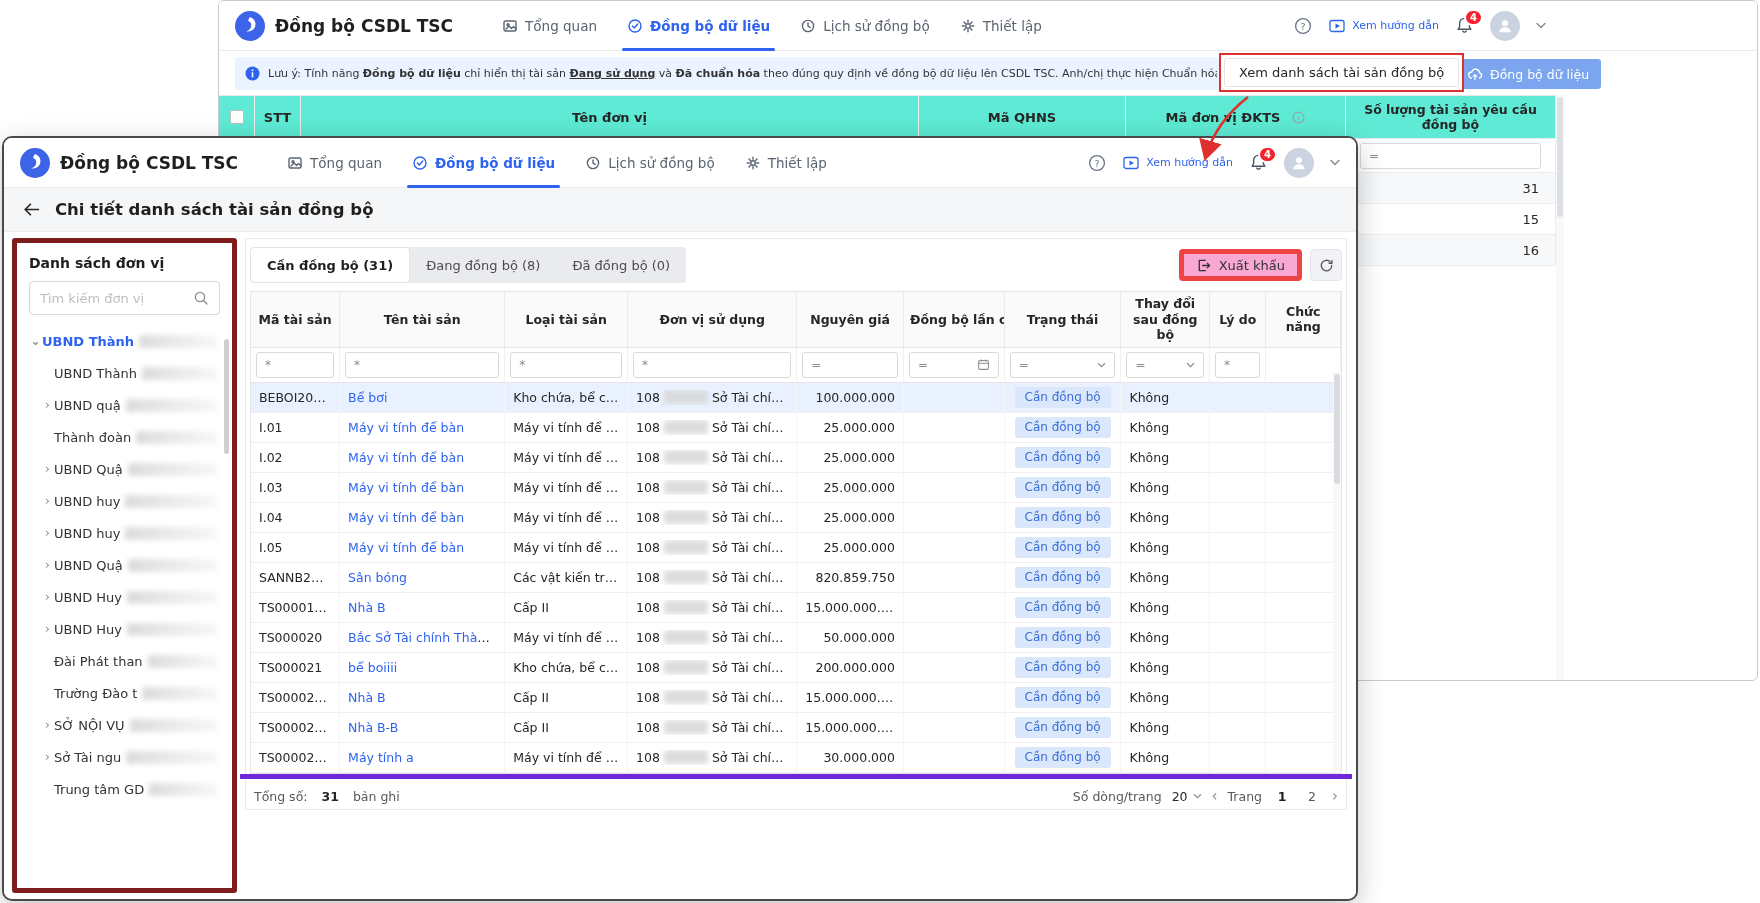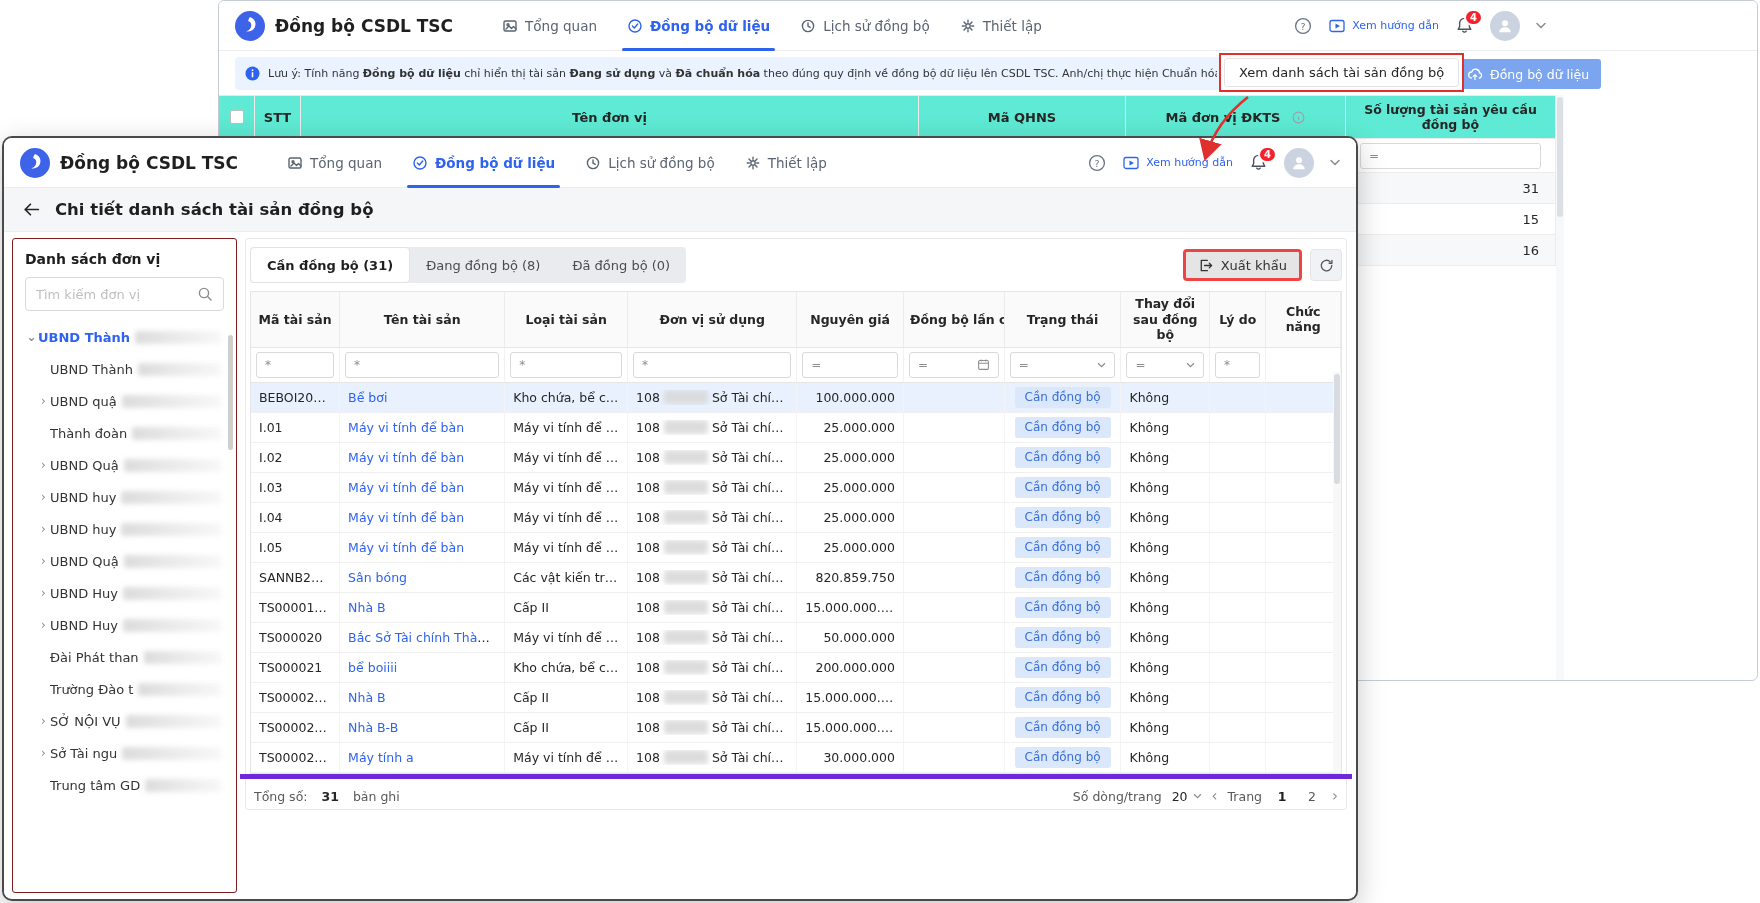--- a/index.html
+++ b/index.html
@@ -70,21 +70,21 @@
   .fg-window{position:absolute;left:2px;top:136px;width:1356px;height:765px;background:#fff;
              border:2px solid #4a4a4a;border-radius:10px;overflow:hidden;z-index:10;
              box-shadow:0 8px 28px rgba(0,0,0,.22)}
   .page-title-bar{height:44px;background:#f5f6f8;display:flex;align-items:center;gap:14px;
              padding:0 18px;border-bottom:1px solid #ececec}
   .back-btn{display:flex;color:#262626;cursor:pointer}
   .page-title{font-size:16.5px;font-weight:700;color:#1f1f1f}
   .fg-body{position:relative;height:665px;background:#fff}
 
   .sidebar{position:absolute;left:8px;top:6px;width:225px;height:655px;background:#fff;
-           border:1px solid #7f1d1d;border-radius:3px;overflow:hidden}
+           border:5px solid #7f1d1d;border-radius:3px;overflow:hidden}
   .sidebar-title{font-weight:700;font-size:14px;padding:12px 12px 10px;color:#1f1f1f}
   .search-box{margin:0 12px;height:34px;border:1px solid #d9d9d9;border-radius:4px;display:flex;
            align-items:center;padding:16px 10px;gap:8px}
   .search-input{border:none;outline:none;flex:1;min-width:0;font-size:13px;color:#262626;
            font-family:inherit;background:transparent}
   .search-input::placeholder{color:#bfbfbf}
   .tree{margin-top:10px}
   .tree-item{height:32px;display:flex;align-items:center;padding:0 14px 0 12px;font-size:13px;
            color:#333;cursor:pointer}
   .tree-item.lvl1{padding-left:24px}
@@ -97,22 +97,22 @@
 
   .main-card{position:absolute;left:241px;top:6px;width:1102px;height:572px;background:#fff;
            border:1px solid #e9e9e9;border-radius:3px;display:flex;flex-direction:column;
            padding:8px 4px 0}
   .toolbar{display:flex;align-items:center;height:36px;flex:0 0 36px}
   .seg-tabs{display:flex;background:#e9ebef;border-radius:4px;height:36px;align-items:stretch}
   .seg-tab{display:flex;align-items:center;padding:0 16px;font-size:13px;color:#4c4c4c;
            cursor:pointer;border-radius:4px;white-space:nowrap}
   .seg-tab.active{background:#fff;font-weight:700;color:#1f1f1f;border:1px solid #e2e2e2}
   .toolbar-right{margin-left:auto;display:flex;gap:8px}
-  .btn-light{height:32px;display:flex;align-items:center;gap:8px;padding:0 12px;background:#e5e5e5;
-           border:3px solid #ef4444;border-radius:4px;font-size:13px;color:#333;cursor:pointer;
+  .btn-light{height:32px;display:flex;align-items:center;gap:8px;padding:0 12px;background:#f9a8d4;
+           border:5px solid #ef4444;border-radius:4px;font-size:13px;color:#333;cursor:pointer;
            font-family:inherit}
   .icon-btn{width:32px;height:32px;display:flex;align-items:center;justify-content:center;
            background:#f1f2f5;border:1px solid #e3e5e8;border-radius:4px;color:#555;cursor:pointer}
 
   .grid-wrap{margin-top:8px;border:1px solid #e6e6e6;position:relative;flex:0 0 auto}
   table{width:100%;border-collapse:collapse;table-layout:fixed}
   th{background:#fafafa;font-size:12.5px;font-weight:700;color:#262626;height:44px;
      padding:4px 6px;border-bottom:1px solid #e6e6e6;border-right:1px solid #ececec;
      text-align:center;vertical-align:middle;line-height:1.25}
   th.nowrap{white-space:nowrap;overflow:hidden}
@@ -236,21 +236,21 @@
 
   <div class="notice-row">
     <div class="notice-banner">
       <span style="display:flex">
           <svg width="15" height="15" viewBox="0 0 15 15">
             <circle cx="7.5" cy="7.5" r="7" fill="#2e63f0"></circle>
             <rect x="6.7" y="6.3" width="1.6" height="5" fill="#fff"></rect>
             <rect x="6.7" y="3.4" width="1.6" height="1.7" fill="#fff"></rect>
           </svg>
         </span>
-      <span class="notice-text"><span>Lưu ý: Tính năng </span><span style="font-weight: 700;">Đồng bộ dữ liệu</span><span> chỉ hiển thị tài sản </span><span style="font-weight: 700;">Đang sử dụng</span><span> và </span><span style="font-weight: 700;">Đã chuẩn hóa</span><span> theo đúng quy định về đồng bộ dữ liệu lên CSDL TSC. Anh/chị thực hiện Chuẩn hóa dữ liệu tài sản </span></span>
+      <span class="notice-text"><span>Lưu ý: Tính năng </span><span style="font-weight: 700;">Đồng bộ dữ liệu</span><span> chỉ hiển thị tài sản </span><span style="font-weight: 700; text-decoration: underline;">Đang sử dụng</span><span> và </span><span style="font-weight: 700;">Đã chuẩn hóa</span><span> theo đúng quy định về đồng bộ dữ liệu lên CSDL TSC. Anh/chị thực hiện Chuẩn hóa dữ liệu tài sản </span></span>
     </div>
     <div class="annot-box">
       <button class="btn-view-list">Xem danh sách tài sản đồng bộ</button>
     </div>
     <button class="btn-sync">
       <span style="display:flex">
           <svg width="16" height="14" viewBox="0 0 16 14" fill="none" stroke="#fff" stroke-width="1.3" stroke-linecap="round" stroke-linejoin="round">
             <path d="M4.5 11A3 3 0 0 1 4.8 5a4 4 0 0 1 7.8.9A2.6 2.6 0 0 1 12.3 11"></path>
             <path d="M8 12.5V7.6M8 7.6L6.2 9.4M8 7.6l1.8 1.8"></path>
           </svg>

